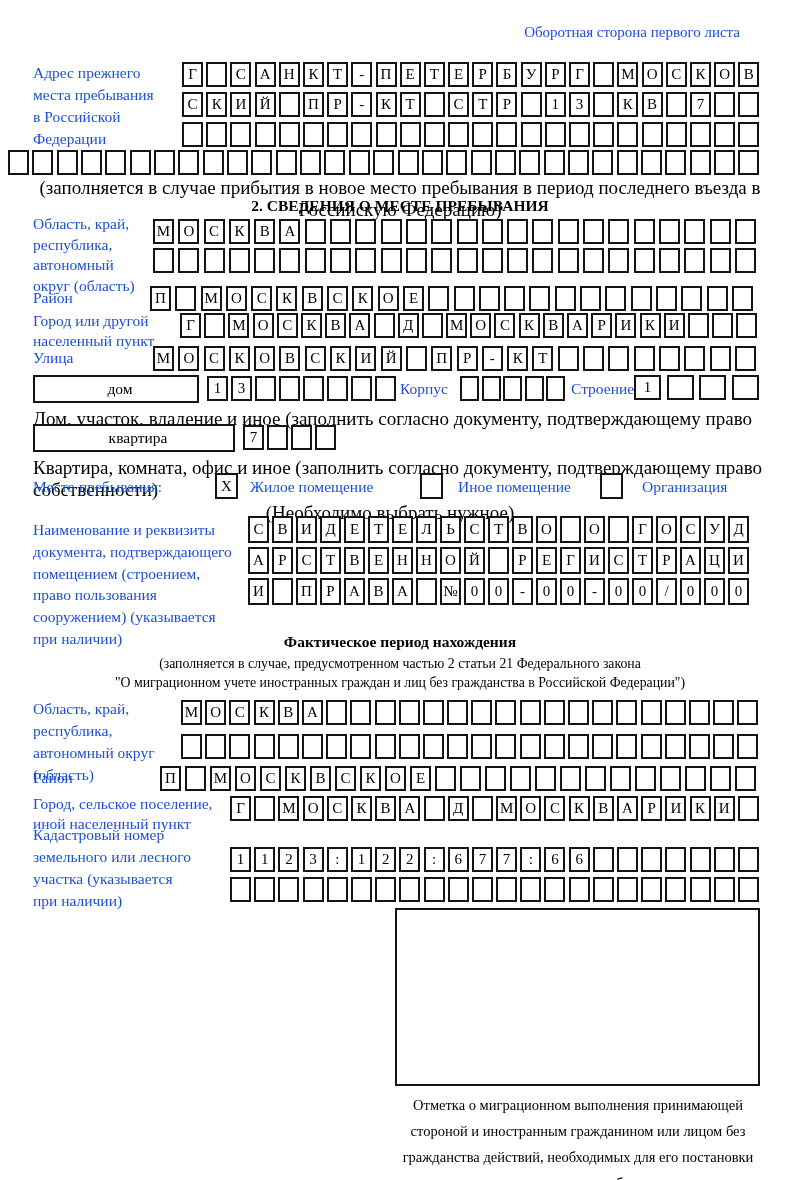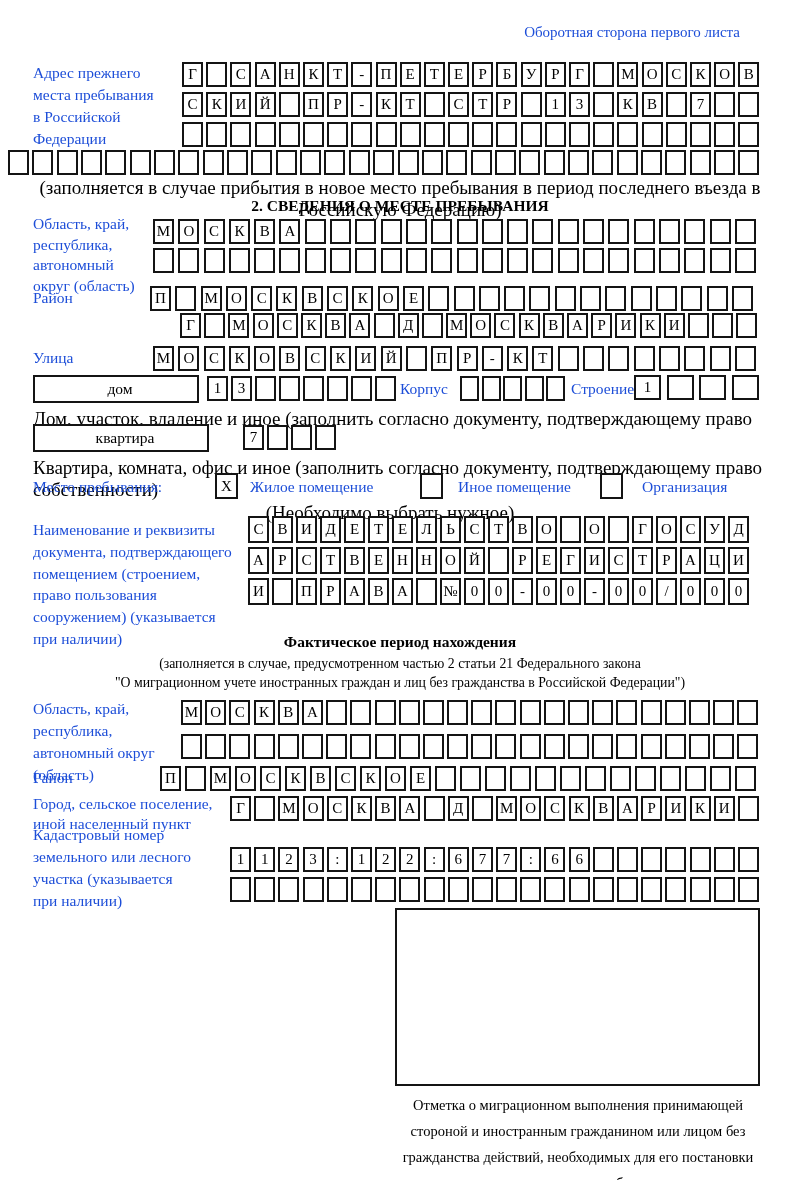--- a/index.html
+++ b/index.html
@@ -256,20 +256,24 @@
       <span class="cell"></span>
       <span class="cell"></span>
       <span class="cell"></span>
       <span class="cell"></span>
       <span class="cell"></span>
       <span class="cell"></span>
       <span class="cell"></span>
       <span class="cell"></span>
     </div>
 
+  <div class="abs label" style="left:33px;top:311px;line-height:19.5px;">
+      <span class="line">Город или другой</span>
+      <span class="line">населенный пункт</span>
+    </div>
   <div class="abs cells" style="left:180px;top:313px;">
       <span class="cell">Г</span>
       <span class="cell"></span>
       <span class="cell">М</span>
       <span class="cell">О</span>
       <span class="cell">С</span>
       <span class="cell">К</span>
       <span class="cell">В</span>
       <span class="cell">А</span>
       <span class="cell"></span>
@@ -339,21 +343,21 @@
     </div>
   <div class="abs label" style="left:571px;top:380px;">Строение</div>
   <div class="abs cells g55 wide" style="left:634px;top:375px;">
       <span class="cell">1</span>
       <span class="cell"></span>
       <span class="cell"></span>
       <span class="cell"></span>
     </div>
   <div class="abs caption" style="left:33px;top:408px;">Дом, участок, владение и иное (заполнить согласно документу, подтверждающему право собственности)</div>
 
-  <div class="abs bigbox" style="left:33px;top:424px;width:176px;height:28px;">квартира</div>
+  <div class="abs bigbox" style="left:33px;top:424px;width:202px;height:28px;">квартира</div>
   <div class="abs cells g30" style="left:243px;top:425px;">
       <span class="cell">7</span>
       <span class="cell"></span>
       <span class="cell"></span>
       <span class="cell"></span>
     </div>
   <div class="abs caption" style="left:33px;top:457px;">Квартира, комната, офис и иное (заполнить согласно документу, подтверждающему право собственности)</div>
 
   <div class="abs label" style="left:33px;top:478px;">Место пребывания:</div>
   <div class="abs checkbox" style="left:215px;top:473px;">X</div>

